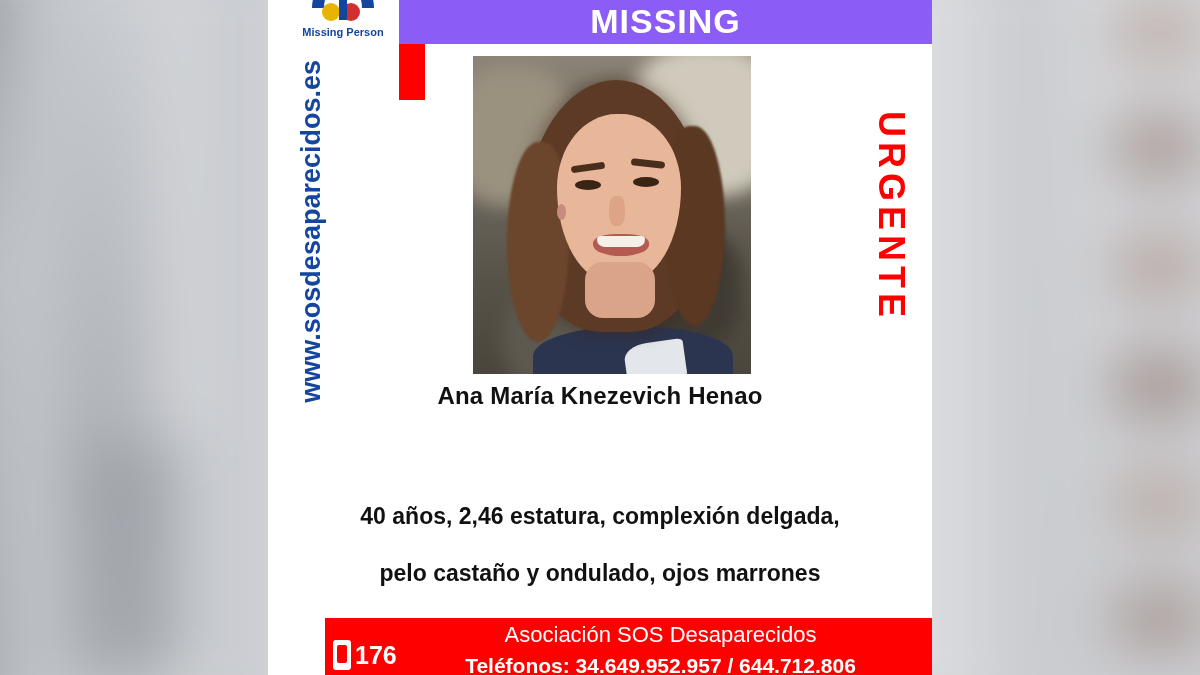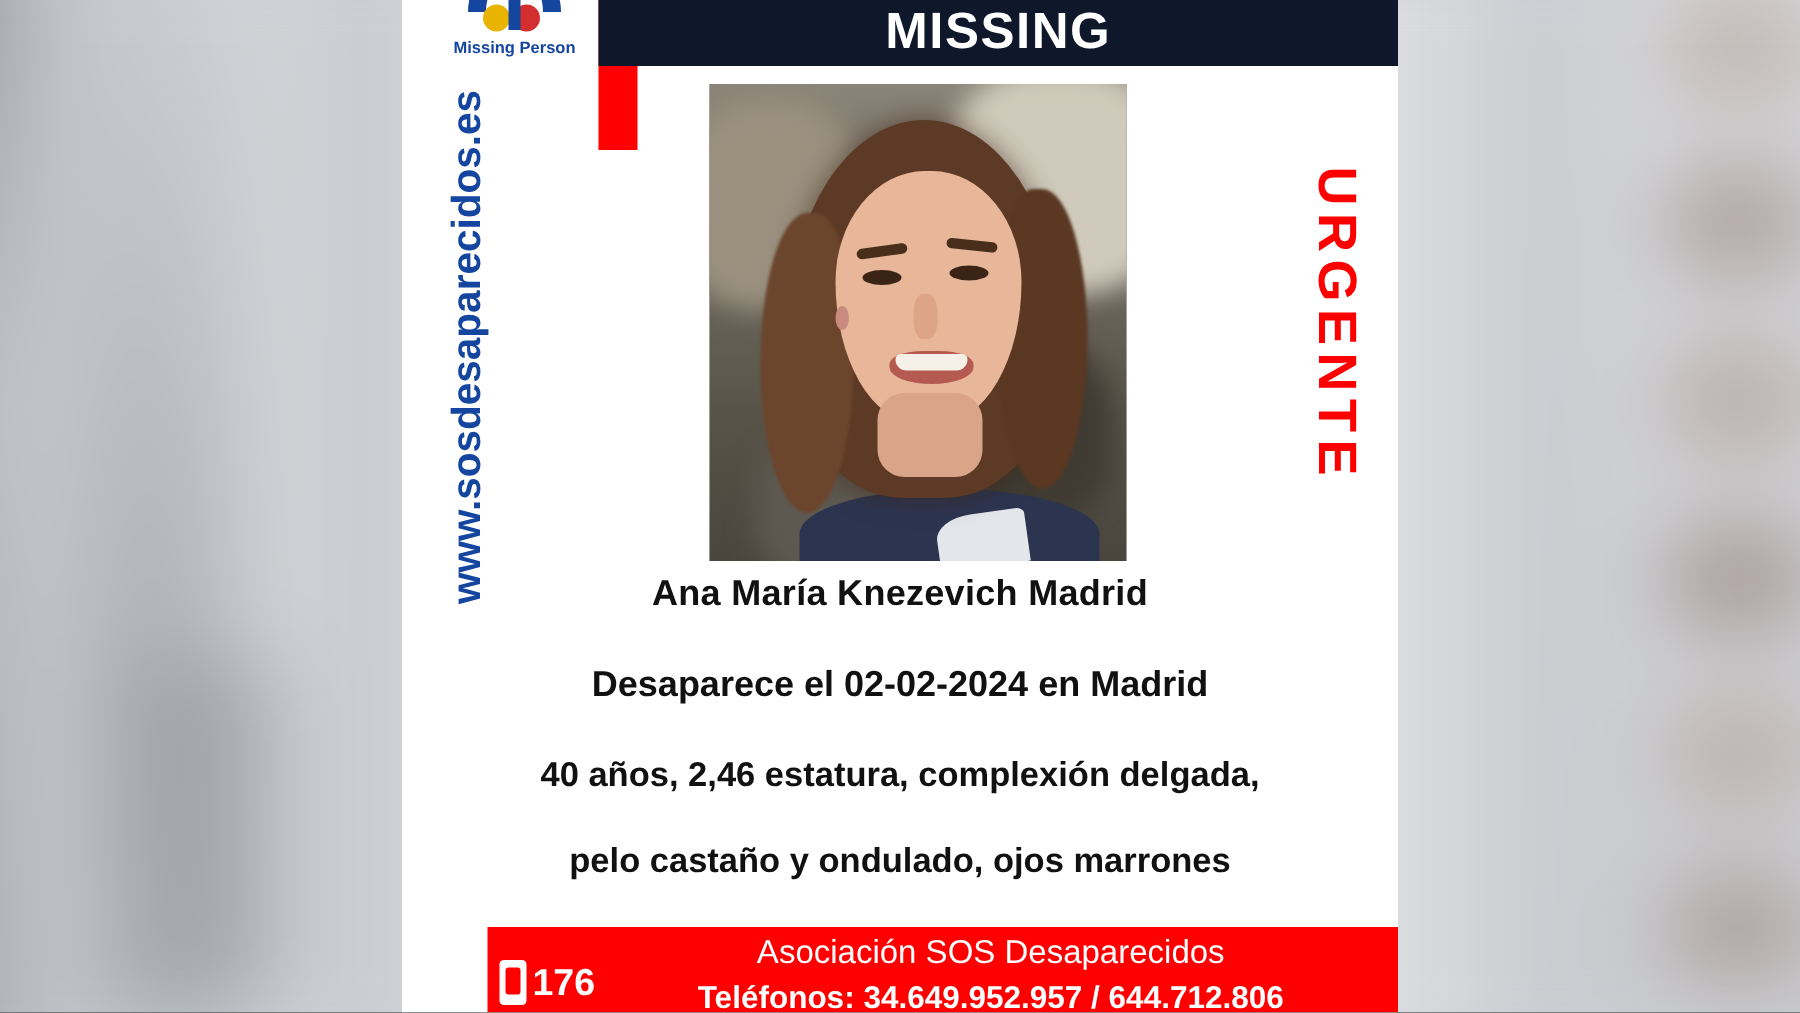--- a/index.html
+++ b/index.html
@@ -99,21 +99,21 @@
     overflow: hidden;
   }
 
   
   .red-band {
     position: absolute;
     left: 131px;
     top: 0;
     width: 533px;
     height: 44px;
-    background: #0f172a;
+    background: #8b5cf6;
   }
   .red-band .band-text {
     position: absolute;
     left: 0; right: 0;
     top: 50%;
     transform: translateY(-52%);
     text-align: center;
     color: #ffffff;
     font-size: 34px;
     font-weight: bold;
@@ -481,22 +481,21 @@
       <div class="earring"></div>
       <div class="brow brow-l"></div>
       <div class="brow brow-r"></div>
       <div class="eye eye-l"></div>
       <div class="eye eye-r"></div>
       <div class="nose"></div>
       <div class="mouth"></div>
       <div class="teeth"></div>
     </div>
 
-    <div class="txt name">Ana María Knezevich Madrid</div>
-    <div class="txt date">Desaparece el 02-02-2024 en Madrid</div>
+    <div class="txt name">Ana María Knezevich Henao</div>
     <div class="txt desc1">40 años, 2,46 estatura, complexión delgada,</div>
     <div class="txt desc2">pelo castaño y ondulado, ojos marrones</div>
 
     <div class="bottom-box">
       <div class="emergency">
         <div class="phone-glyph"></div>
         <div class="badge112">176</div>
       </div>
       <div class="bottom-title">Asociación SOS Desaparecidos</div>
       <div class="bottom-phones">Teléfonos: 34.649.952.957 / 644.712.806</div>

